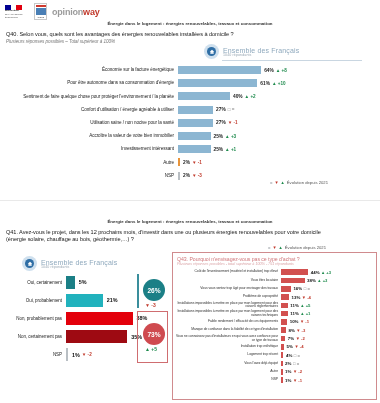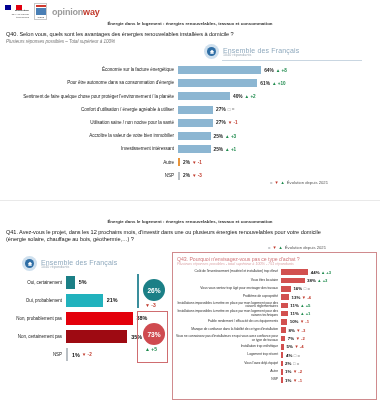--- a/index.html
+++ b/index.html
@@ -6,21 +6,21 @@
   body{
     width:380px;height:403px;background:#ffffff;
     font-family:"Liberation Sans",sans-serif;
     color:#1a1a1a;overflow:hidden;position:relative;
   }
   .slide{position:absolute;left:0;width:380px;background:#fff;overflow:hidden;}
   #slide1{top:0;height:200px;border-bottom:1px solid #e9e9e9;}
   #slide2{top:201px;height:202px;}
 
   
-  .logobar{position:absolute;top:3px;left:5px;display:flex;align-items:center;gap:5px;text-align:right;}
+  .logobar{position:absolute;top:3px;left:5px;display:flex;align-items:center;gap:5px;}
   .mar-logo{width:24px;height:17px;border:0;display:flex;flex-direction:column;justify-content:center;}
   .mar-flag{display:flex;height:5px;width:17px;}
   .mar-flag i{flex:1;display:block;}
   .mar-flag i:nth-child(1){background:#000091;}
   .mar-flag i:nth-child(2){background:#ffffff;}
   .mar-flag i:nth-child(3){background:#e1000f;}
   .mar-txt{font-size:2.4px;line-height:2.8px;color:#222;letter-spacing:.1px;font-weight:700;}
   .mar-sub{font-size:1.9px;line-height:2.2px;color:#555;margin-top:.5px;}
   .ademe{width:13px;height:17px;border:1px solid #c8c8c8;background:#fff;display:flex;flex-direction:column;align-items:center;justify-content:flex-start;padding-top:1px;box-sizing:border-box;}
   .ademe-top{width:10px;height:2px;background:#cf3a2e;}

